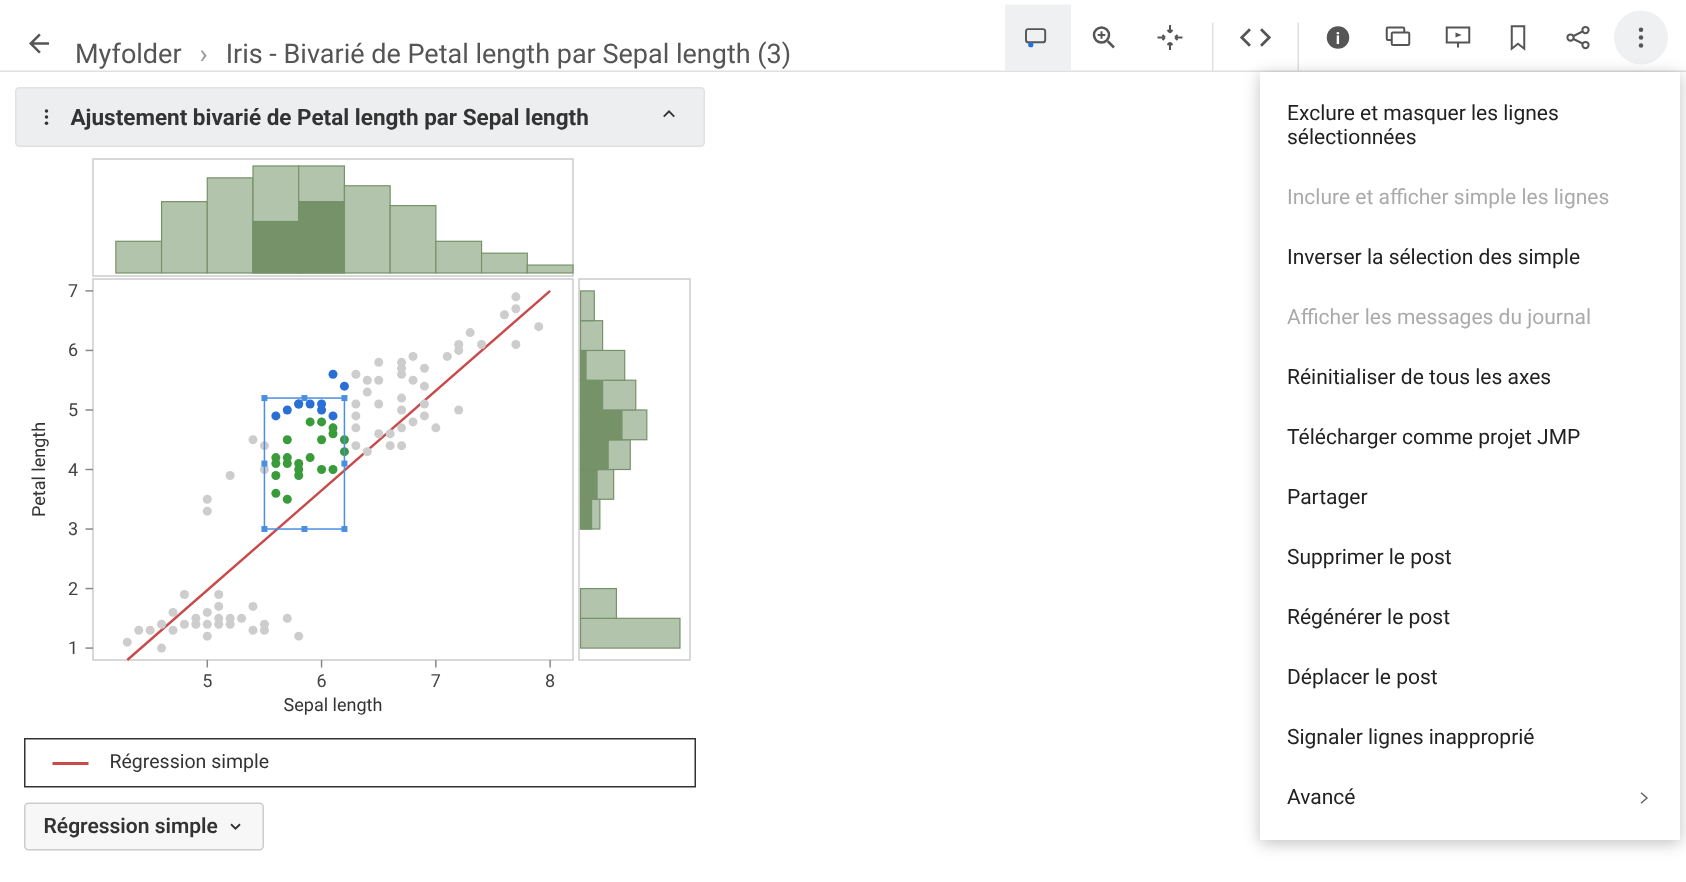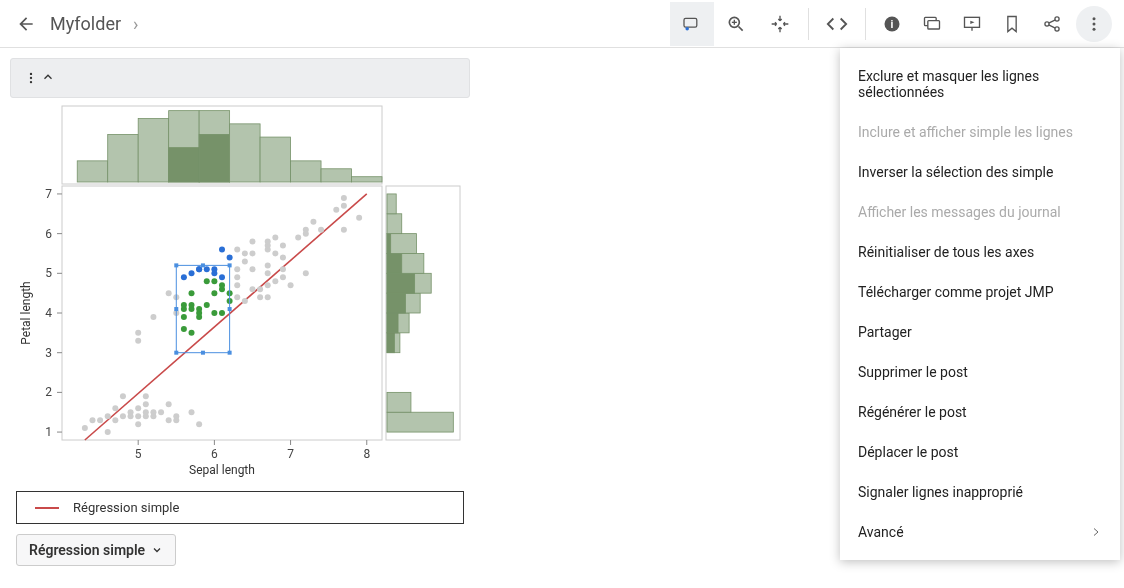--- a/index.html
+++ b/index.html
@@ -1,18 +1,18 @@
 <!DOCTYPE html>
 <html><head>
 <meta charset="utf-8">
 <style>
   * { box-sizing: border-box; margin: 0; padding: 0; }
   body { font-family: -apple-system, BlinkMacSystemFont, "Segoe UI", Roboto, Arial, sans-serif; font-size: 14px; color: #333; background: #fff; width: 1124px; height: 588px; overflow: hidden; position: relative; }
   
-  .header { display: flex; align-items: center; height: 48px; border-bottom: 1px solid #e0e0e0; padding: 0 8px; }
+  .header { display: flex; align-items: flex-end; height: 48px; border-bottom: 1px solid #e0e0e0; padding: 0 8px; }
   .header .back { width: 36px; height: 36px; display:flex; align-items:center; justify-content:center; cursor:pointer; border-radius:50%; }
   .header .crumb { font-size: 18px; color: #555; padding: 0 6px; }
   .header .crumb.sep { color: #999; }
   .header .spacer { flex: 1; }
   .header .tool { width: 44px; height: 44px; display:flex; align-items:center; justify-content:center; cursor:pointer; color:#555; }
   .header .tool.active { background: #eef0f2; }
   .header .divider { width:1px; height:32px; background:#e0e0e0; margin:0 6px; }
   .header .righticons .tool { width:40px; }
   
   .content { display:flex; padding: 10px; }
@@ -50,20 +50,21 @@
 <body>
 
 <div class="header">
   <div class="back">
     <svg width="20" height="20" viewBox="0 0 24 24">
         <path d="M20 11H7.8l5.6-5.6L12 4l-8 8 8 8 1.4-1.4L7.8 13H20z" fill="#555"></path>
       </svg>
   </div>
   <span class="crumb">Myfolder</span>
   <span class="crumb sep">›</span>
+  <span class="crumb">Iris - Bivarié de Petal length par Sepal length (3)</span>
   <div class="spacer"></div>
   <div class="tool active">
       <svg width="20" height="16" viewBox="0 0 24 20">
         <rect x="2" y="3" width="16" height="11" rx="2" fill="none" stroke="#555" stroke-width="1.6"></rect>
         <circle cx="6" cy="16" r="2.2" fill="#2a6fd6"></circle>
       </svg>
     </div>
   <div class="tool">
       <svg width="20" height="20" viewBox="0 0 24 24">
         <circle cx="10" cy="10" r="6" fill="none" stroke="#555" stroke-width="2"></circle>
@@ -131,20 +132,21 @@
 <div class="content">
   <div class="panel">
     <div class="panel-head">
       <div class="kebab">
           <svg width="14" height="14" viewBox="0 0 24 24">
             <circle cx="12" cy="5" r="2" fill="#333"></circle>
             <circle cx="12" cy="12" r="2" fill="#333"></circle>
             <circle cx="12" cy="19" r="2" fill="#333"></circle>
           </svg>
         </div>
+      <div class="title">Ajustement bivarié de Petal length par Sepal length</div>
       <div class="caret"><svg width="14" height="14" viewBox="0 0 24 24">
             <path d="M6 15l6-6 6 6" stroke="#333" stroke-width="2.2" fill="none"></path>
           </svg></div>
     </div>
     
     <div class="chart-area">
       <svg id="chart-svg" width="452" height="380">
           <rect x="48" y="4" width="320" height="78" class="plotborder"></rect>
           <rect x="63.238095238095255" y="58.85714285714286" width="30.47619047619051" height="21.142857142857142" class="hist-bar"></rect>
           <rect x="93.7142857142857" y="32.42857142857142" width="30.47619047619051" height="47.57142857142858" class="hist-bar"></rect>

